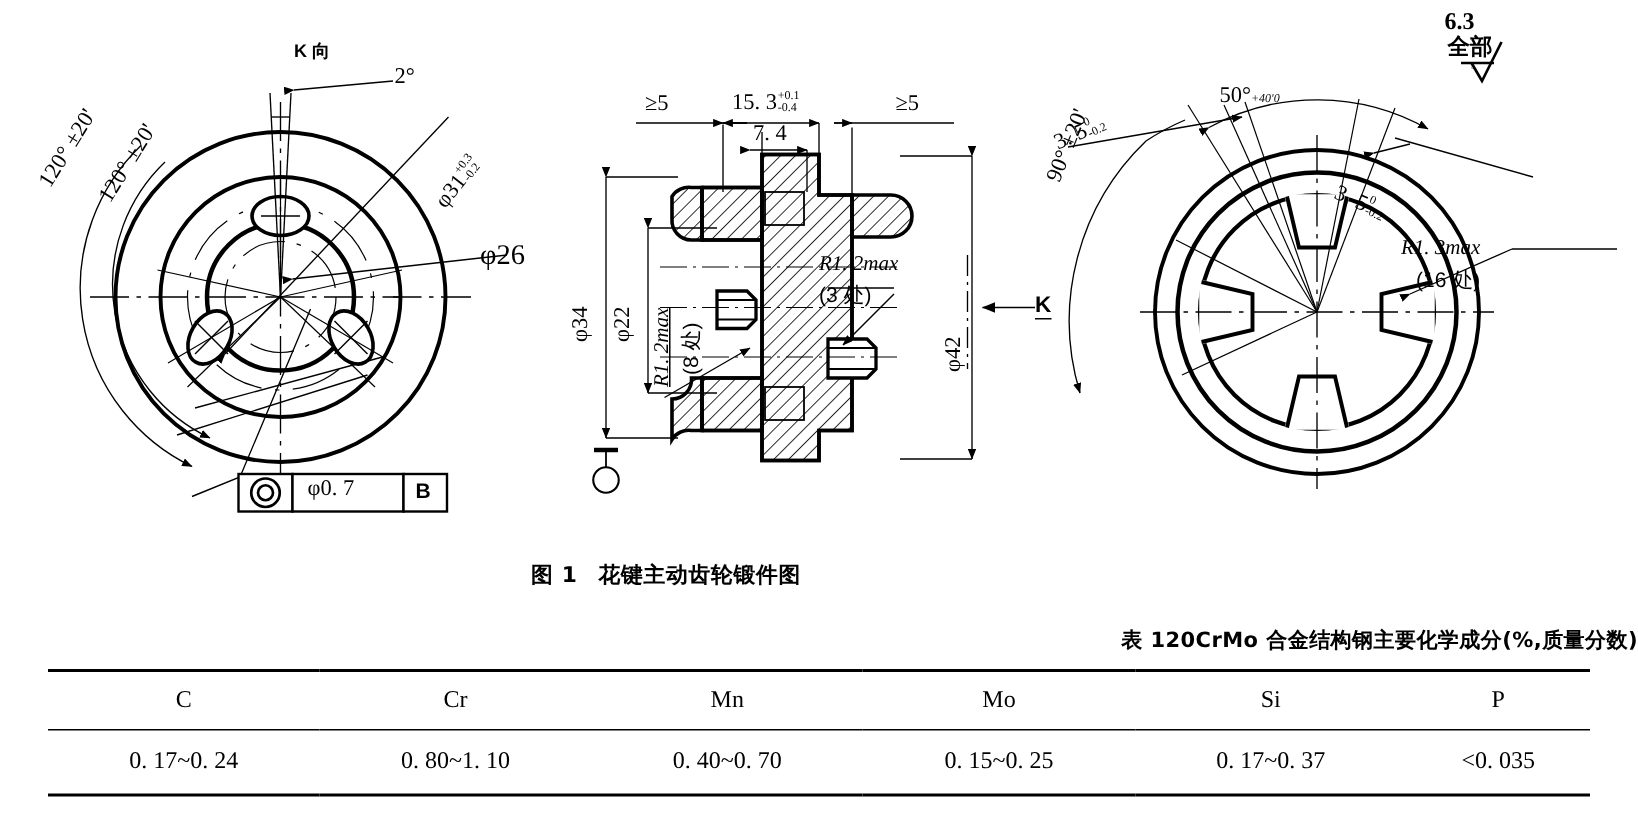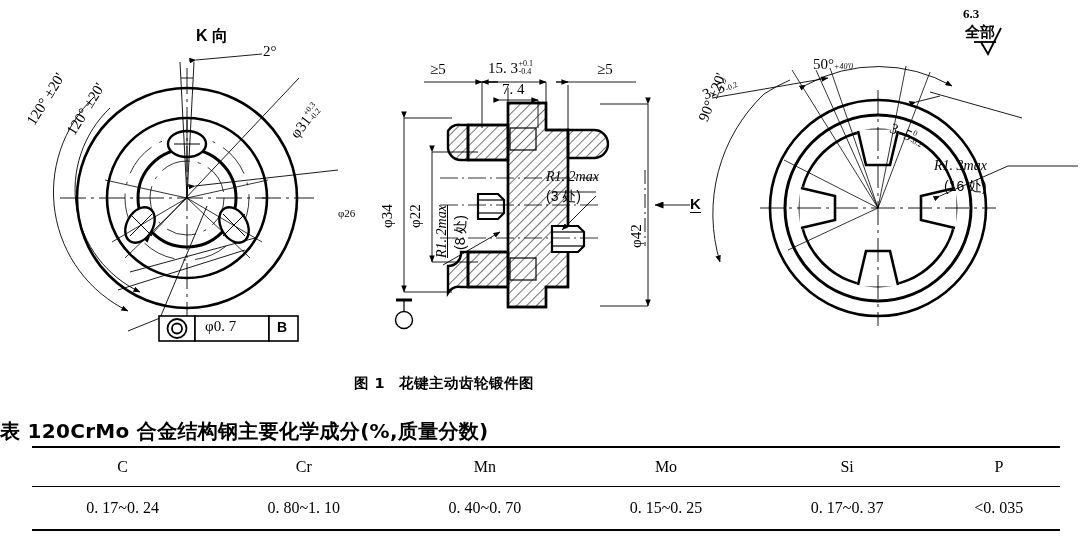--- a/index.html
+++ b/index.html
@@ -29,22 +29,22 @@
   
   #fig-caption{
     position:absolute;left:0;top:374px;width:888px;text-align:center;
     font-weight:bold;font-size:14.5px;letter-spacing:.5px;
     font-family:"DejaVu Sans","Liberation Sans",sans-serif;
   }
   #fig-caption .num{margin-right:14px;}
 
   
   #table-title{
-    position:absolute;left:0;top:418px;width:1092px;text-align:left;
-    font-weight:bold;font-size:20px;letter-spacing:.3px;
+    position:absolute;left:0;top:418px;width:1092px;text-align:right;
+    font-weight:bold;font-size:14px;letter-spacing:.3px;
     font-family:"DejaVu Sans","Liberation Sans",sans-serif;
   }
   #chem-table{
     position:absolute;left:32px;top:446px;width:1028px;
     border-collapse:collapse;
     font-family:"Liberation Serif","DejaVu Serif",serif;
   }
   #chem-table th,#chem-table td{
     text-align:center;font-weight:normal;font-size:16px;padding:0;
   }
@@ -314,36 +314,36 @@
         </g>
       </g>
 
       <g stroke="#000" stroke-width="1.8" fill="none">
         <path d="M981 42 L988 54 L1001 28"></path>
         <path d="M974 42 L996 42"></path>
         <circle cx="982" cy="45" r="0.1"></circle>
       </g>
     </svg>
 
-    <div class="lbl sans" style="left:196px;top:28px;font-size:16px;font-weight:bold;">K 向</div>
+    <div class="lbl sans" style="left:196px;top:28px;font-size:12px;font-weight:bold;">K 向</div>
 
     <div class="lbl serif" style="left:263px;top:44px;font-size:15px;">2°</div>
 
     <div class="lbl serif" style="left:24px;top:120px;font-size:15px;
          transform:rotate(-58deg);transform-origin:left top;">120° ±20'</div>
 
     <div class="lbl serif" style="left:64px;top:130px;font-size:15px;
          transform:rotate(-58deg);transform-origin:left top;">120° ±20'</div>
 
     <div class="lbl serif" style="left:300px;top:125px;font-size:15px;
          transform:rotate(-52deg);transform-origin:left bottom;">
       <span>φ31</span><span class="tol"><span class="up">+0.3</span><span class="lo">-0.2</span></span>
     </div>
 
-    <div class="lbl serif" style="left:338px;top:161px;font-size:11px;margin-top:47px;">φ26</div>
+    <div class="lbl serif" style="left:320px;top:161px;font-size:19px;">φ26</div>
 
     <div class="lbl serif" style="left:205px;top:319px;font-size:15px;">φ0. 7</div>
 
     <div class="lbl sans" style="left:277px;top:320px;font-size:14px;font-weight:bold;">B</div>
 
     <div class="lbl serif" style="left:430px;top:62px;font-size:15px;">≥5</div>
 
     <div class="lbl serif" style="left:488px;top:60px;font-size:15px;">
       <span>15. 3</span><span class="tol"><span class="up">+0.1</span><span class="lo">-0.4</span></span>
     </div>
@@ -386,21 +386,21 @@
       <span>3. 5</span><span class="tol"><span class="up">0</span><span class="lo">-0.2</span></span>
     </div>
 
     <div class="lbl serif" style="left:696px;top:118px;font-size:15px;
          transform:rotate(-68deg);transform-origin:left top;">90° ±20'</div>
 
     <div class="lbl serif" style="left:934px;top:159px;font-size:14px;font-style:italic;">R1. 3max</div>
     <div class="lbl sans" style="left:934px;top:179px;font-size:14px;margin-left:10px;">(16 处)</div>
 
     <div class="lbl sans" style="left:921px;top:24px;font-size:15px;font-weight:bold;margin-left:44px;">全部</div>
-    <div class="lbl serif" style="left:963px;top:7px;font-size:13px;font-weight:bold;">6.3</div>
+    <div class="lbl serif" style="left:963px;top:7px;font-size:16px;font-weight:bold;">6.3</div>
   </div>
 
   <div id="fig-caption">
     <span class="num">图 1</span><span>花键主动齿轮锻件图</span>
   </div>
 
   <div id="table-title">
     <span class="num">表 1</span><span>20CrMo 合金结构钢主要化学成分(%,质量分数)</span>
   </div>
 

